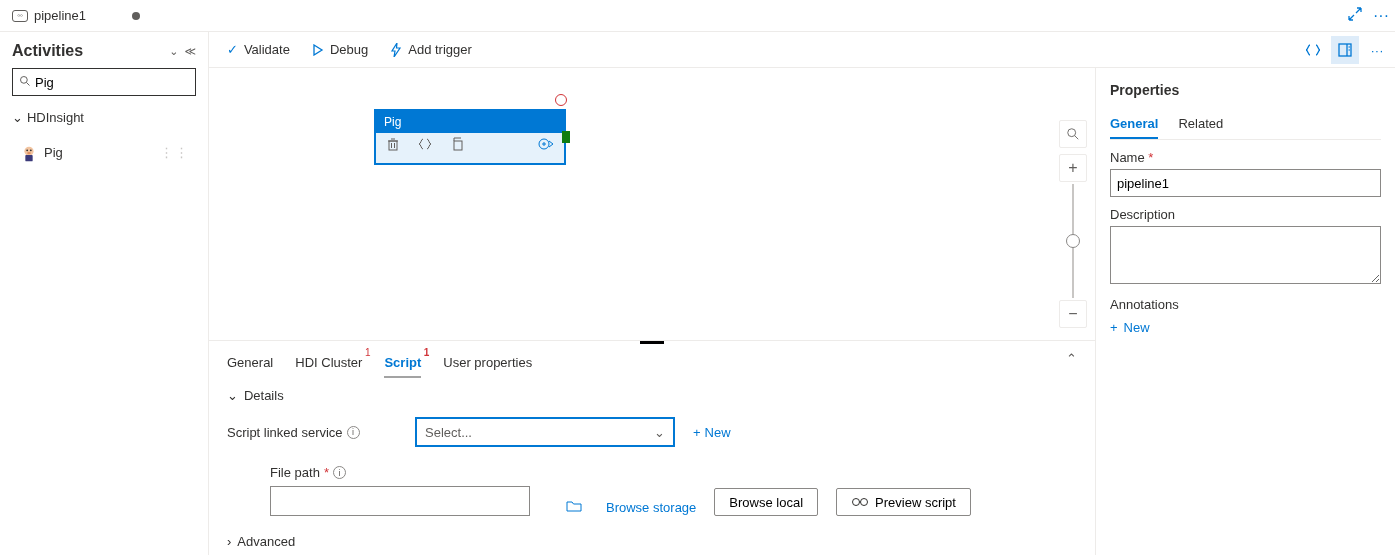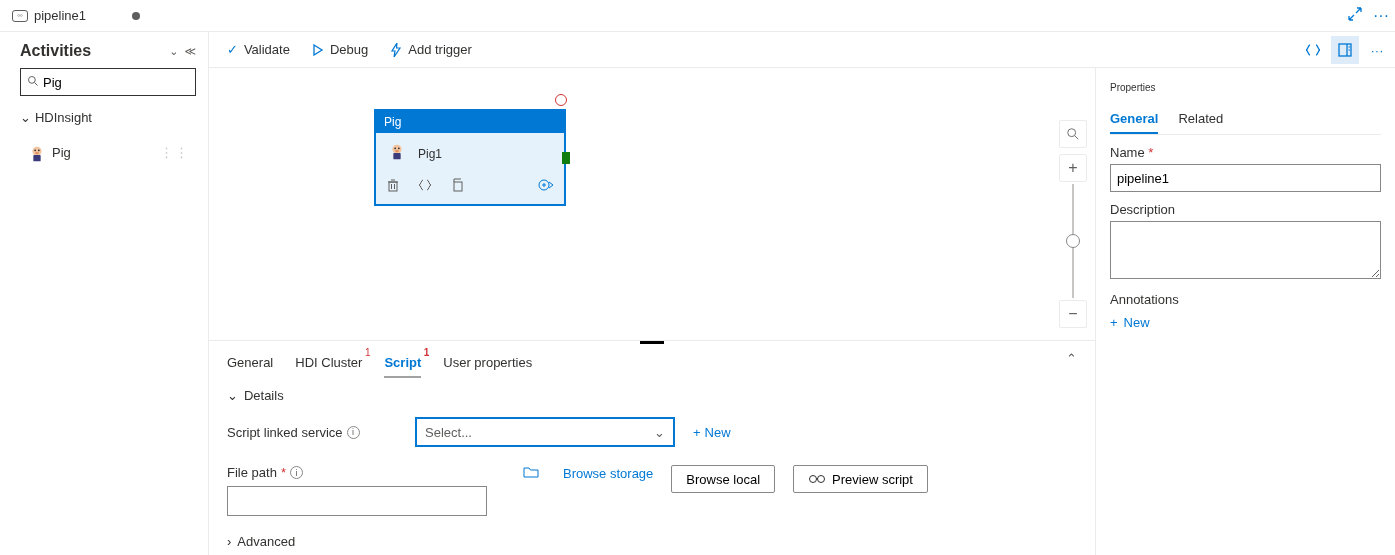--- a/index.html
+++ b/index.html
@@ -7,21 +7,21 @@
 
 
 .tabbar { position:absolute; left:0; top:0; height:32px; width:100%; display:flex; align-items:center; border-bottom:1px solid #edebe9;}
 .tab { display:flex; align-items:center; gap:6px; padding:0 12px; height:100%; font-size:13px;}
 .pipe-icon { width:16px; height:12px; border:1.2px solid #605e5c; border-radius:3px; display:flex; align-items:center; justify-content:center; font-size:8px; }
 .dirty-dot { width:8px; height:8px; border-radius:50%; background:#605e5c; margin-left:40px;}
 .tabbar-right{ position:absolute; right:6px; top:0; height:32px; display:flex; align-items:center; gap:10px;}
 .expand-arrow svg, .more-dots { color:#0078d4; }
 
 
-.sidebar { position:absolute; left:0; top:32px; width:208px; bottom:15px; padding:10px 12px 0 20px; }
+.sidebar { position:absolute; left:0; top:32px; width:208px; bottom:15px; padding:10px 12px 0 12px; }
 .sidebar-header{display:flex;align-items:center;justify-content:space-between;}
 .sidebar-header h2{font-size:16px;font-weight:600;}
 .chev-group{display:flex;gap:6px;color:#605e5c;font-size:11px;cursor:pointer;}
 .search-box{margin-top:8px;display:flex;align-items:center;border:1px solid #323130;height:28px;padding:0 6px;}
 .search-box input{border:none;outline:none;width:100%;font-size:13px;}
 .search-box .si{color:#605e5c;margin-right:4px;}
 .cat{margin-top:14px;display:flex;align-items:center;gap:4px;font-size:13px;cursor:pointer;}
 .act-item{margin-top:14px;display:flex;align-items:center;gap:8px;padding:4px 6px;font-size:13px;cursor:grab;}
 .drag-handle{float:right;color:#c8c6c4;letter-spacing:2px;}
 .pig-mini{width:18px;height:18px;display:inline-block;}
@@ -64,21 +64,21 @@
 .info-i{width:13px;height:13px;border:1px solid #8a8886;border-radius:50%;font-size:9px;display:inline-flex;align-items:center;justify-content:center;color:#605e5c;}
 .req{color:#d13438;}
 .select{border:2px solid #0078d4;height:30px;width:260px;display:flex;align-items:center;justify-content:space-between;padding:12px 8px;color:#605e5c;cursor:pointer;}
 .newlink{display:flex;align-items:center;gap:4px;color:#0078d4;cursor:pointer;}
 .text-input{border:1px solid #8a8886;height:30px;width:260px;padding:0 6px;}
 .btn{border:1px solid #8a8886;border-radius:2px;height:28px;padding:0 14px;background:#fff;cursor:pointer;font-size:13px;display:flex;align-items:center;gap:6px;}
 .link-btn{color:#0078d4;cursor:pointer;display:flex;align-items:center;gap:24px;}
 
 
 .props{position:absolute;right:0;top:36px;width:300px;bottom:0;border-left:1px solid #edebe9;padding:14px 14px 0;}
-.props h3{font-size:10px;font-weight:400;}
+.props h3{font-size:14px;font-weight:700;}
 .ptabs{display:flex;gap:20px;margin-top:12px;font-size:13px;border-bottom:1px solid #edebe9;}
 .ptab{padding:6px 0;cursor:pointer;}
 .ptab.active{color:#0078d4;border-bottom:2px solid #0078d4;font-weight:600;}
 .pfield{margin-top:10px;font-size:13px;}
 .pfield label{display:block;margin-bottom:4px;}
 .pfield input[type=text]{width:100%;height:28px;border:1px solid #8a8886;padding:0 6px;font-size:13px;}
 .pfield textarea{width:100%;height:58px;border:1px solid #8a8886;padding:4px 6px;resize:both;}
 .newann{display:flex;align-items:center;gap:6px;color:#0078d4;margin-top:8px;cursor:pointer;font-size:13px;}
 
 .pig-svg{width:22px;height:22px;}
@@ -175,32 +175,20 @@
           </svg>
       </div>
       <div class="tool-btn" style="color:#0078d4;">···</div>
     </div>
   </div>
 
   <div class="canvas">
     <div class="red-circle"></div>
     <div class="node">
       <div class="node-head">Pig</div>
-      <div class="node-body">
-        <span>
-          <svg class="pig-svg" viewBox="0 0 24 24">
-              <circle cx="12" cy="9" r="5" fill="#f2c4a0"></circle>
-              <circle cx="10" cy="8" r="1" fill="#323130"></circle>
-              <circle cx="14" cy="8" r="1" fill="#323130"></circle>
-              <ellipse cx="12" cy="11" rx="2" ry="1.3" fill="#e09060"></ellipse>
-              <rect x="8" y="13" width="8" height="7" rx="1" fill="#3b3a7a"></rect>
-            </svg>
-        </span>
-        <span>Pig1</span>
-      </div>
       <div class="node-foot">
         <span><svg width="14" height="14" viewBox="0 0 14 14">
               <rect x="3" y="4" width="8" height="9" stroke="#605e5c" fill="none"></rect>
               <line x1="2" y1="4" x2="12" y2="4" stroke="#605e5c"></line>
               <line x1="5" y1="2" x2="9" y2="2" stroke="#605e5c"></line>
               <line x1="5.5" y1="6" x2="5.5" y2="11" stroke="#605e5c"></line>
               <line x1="8.5" y1="6" x2="8.5" y2="11" stroke="#605e5c"></line>
             </svg></span>
         <span><svg width="14" height="14" viewBox="0 0 14 14">
               <path d="M5 2 C3 2 3 7 1 7 C3 7 3 12 5 12 M9 2 C11 2 11 7 13 7 C11 7 11 12 9 12" stroke="#605e5c" fill="none"></path>
@@ -256,21 +244,21 @@
         </div>
         <div class="select">
           <span>Select...</span>
           <span>⌄</span>
         </div>
         <div class="newlink">
           <span>+</span>
           <span>New</span>
         </div>
       </div>
-      <div class="form-row" style="align-items:flex-start;">
+      <div class="form-row" style="align-items:flex-end;margin-left:43px;">
         <div class="form-label" style="flex-direction:column;align-items:flex-start;gap:6px;">
           <div style="display:flex;align-items:center;gap:4px;">
             <span>File path</span>
             <span class="req">*</span>
             <span class="info-i">i</span>
           </div>
           <input class="text-input" type="text" style="">
         </div>
         <div style="width:90px;"></div>
         <div class="link-btn">

